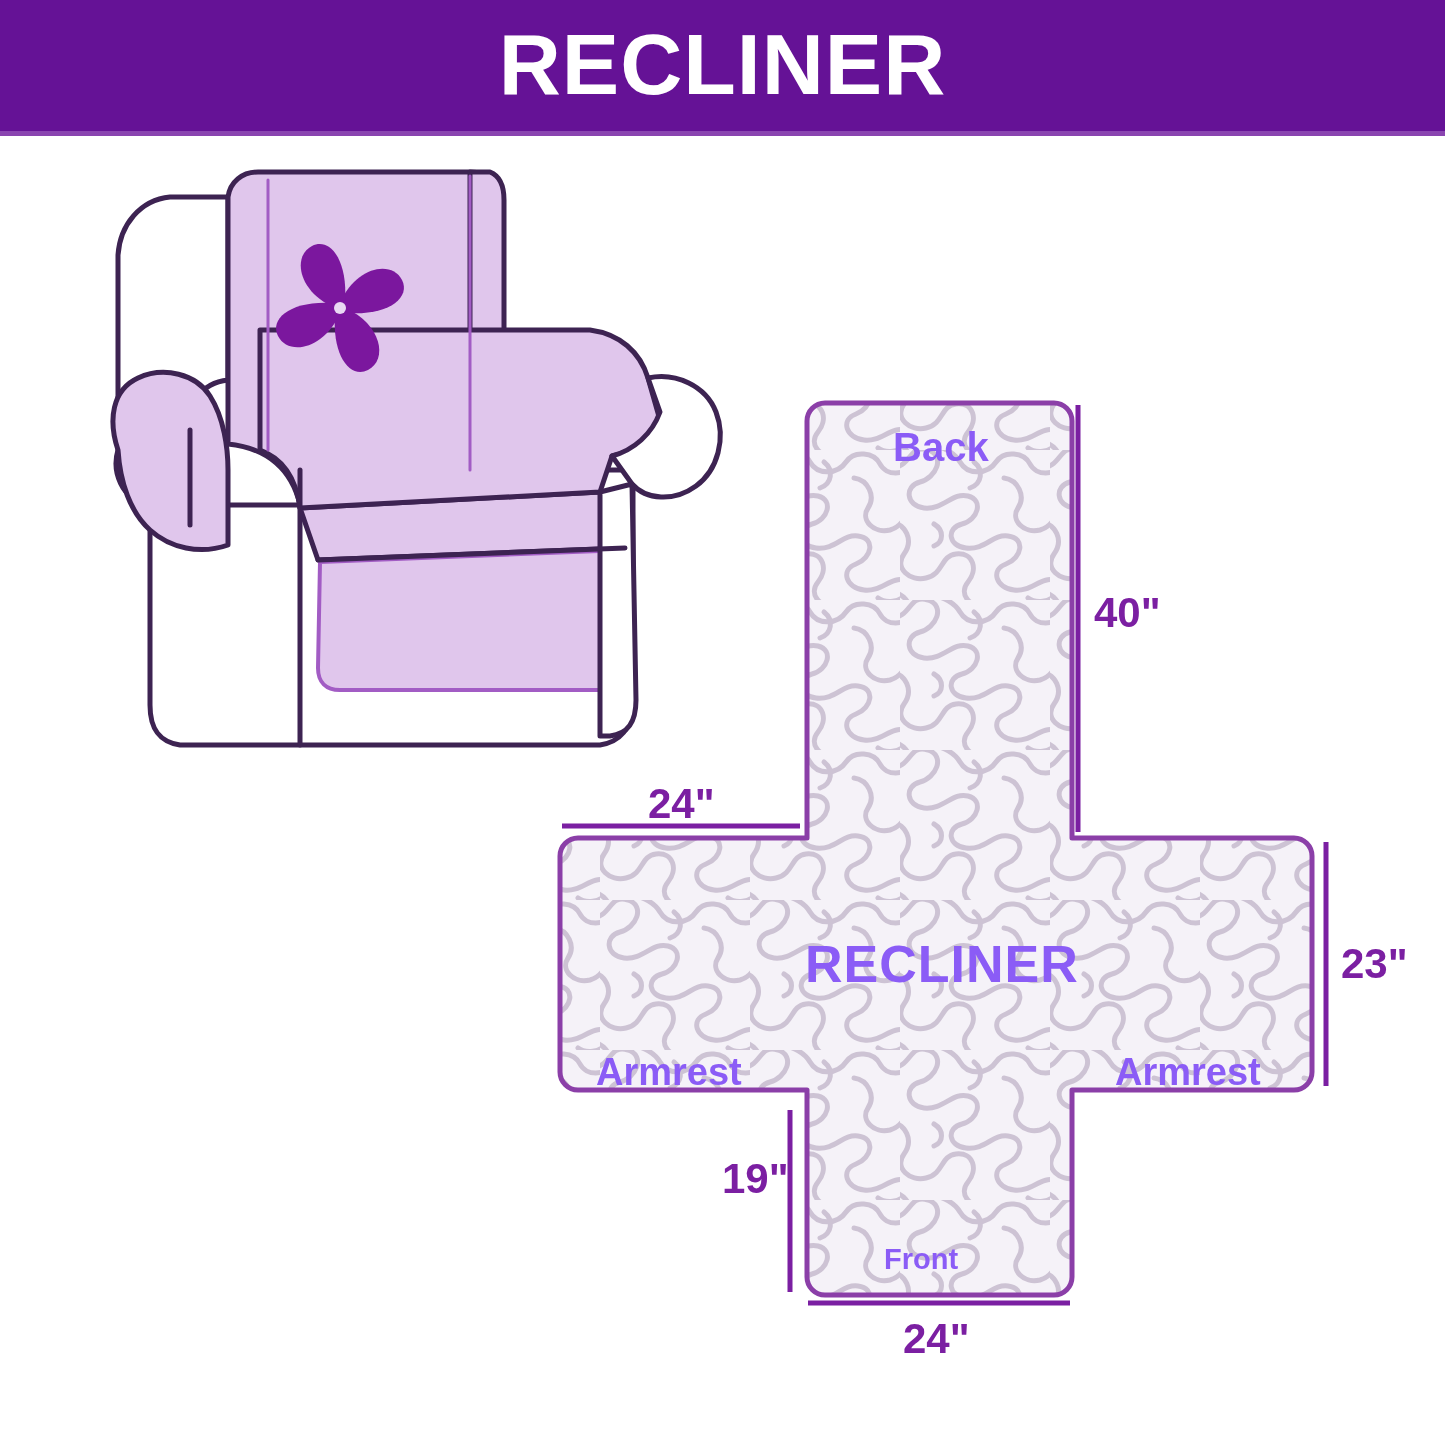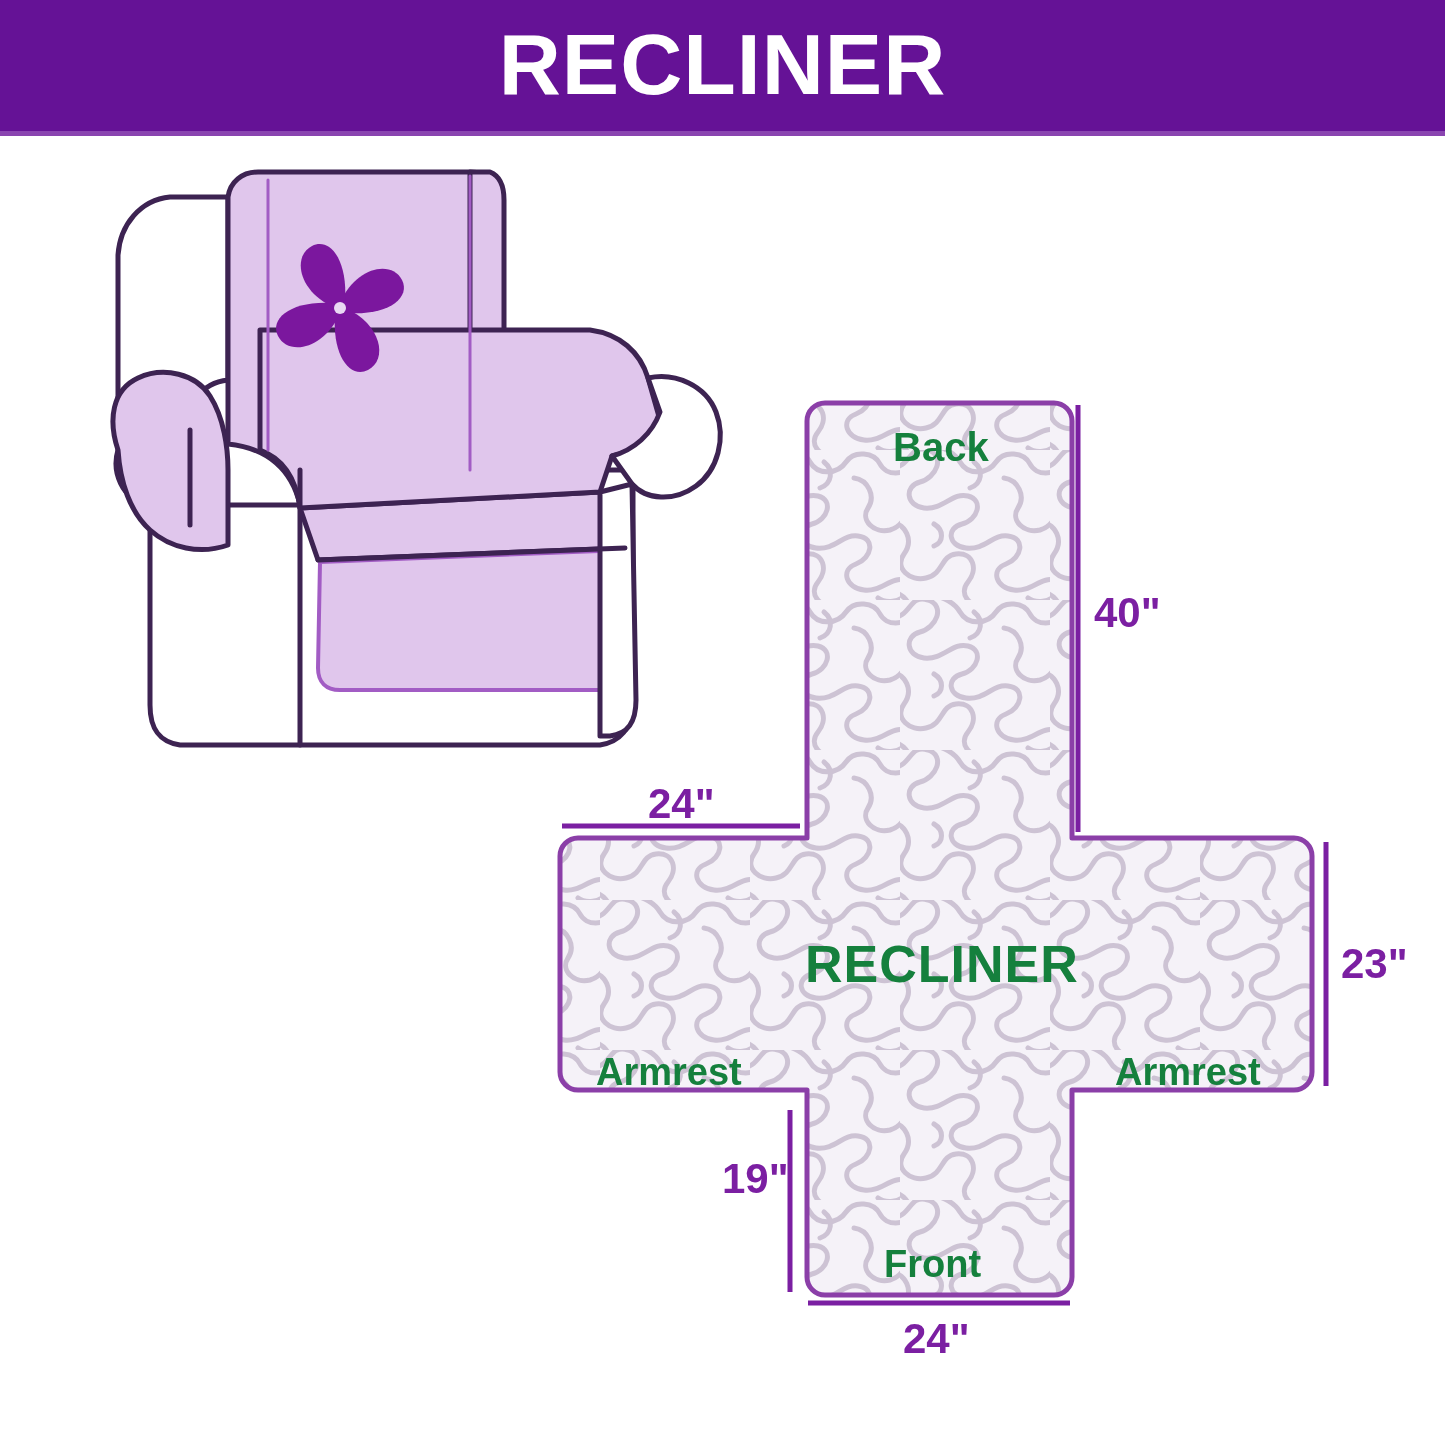--- a/index.html
+++ b/index.html
@@ -32,30 +32,30 @@
     white-space:nowrap;
   }
 
   
   .canvas{position:absolute;left:0;top:0;width:1445px;height:1445px;
           pointer-events:none;overflow:visible;}
 
   
   .lbl{
     position:absolute;
-    color:#15803d;
+    color:#8b5cf6;
     font-weight:bold;
     white-space:nowrap;
     line-height:1;
   }
   .lbl-back{font-size:40px;left:893px;top:427px;}
   .lbl-recliner{font-size:52px;left:805px;top:938px;letter-spacing:1px;}
   .lbl-armrest-left{font-size:38px;left:596px;top:1053px;}
   .lbl-armrest-right{font-size:38px;left:1115px;top:1053px;}
-  .lbl-front{font-size:38px;left:884px;top:1245px;}
+  .lbl-front{font-size:29px;left:884px;top:1245px;}
 
   .dim{
     position:absolute;
     color:#7B1FA2;
     font-weight:bold;
     font-size:42px;
     white-space:nowrap;
     line-height:1;
   }
   .dim-40{left:1094px;top:592px;}

